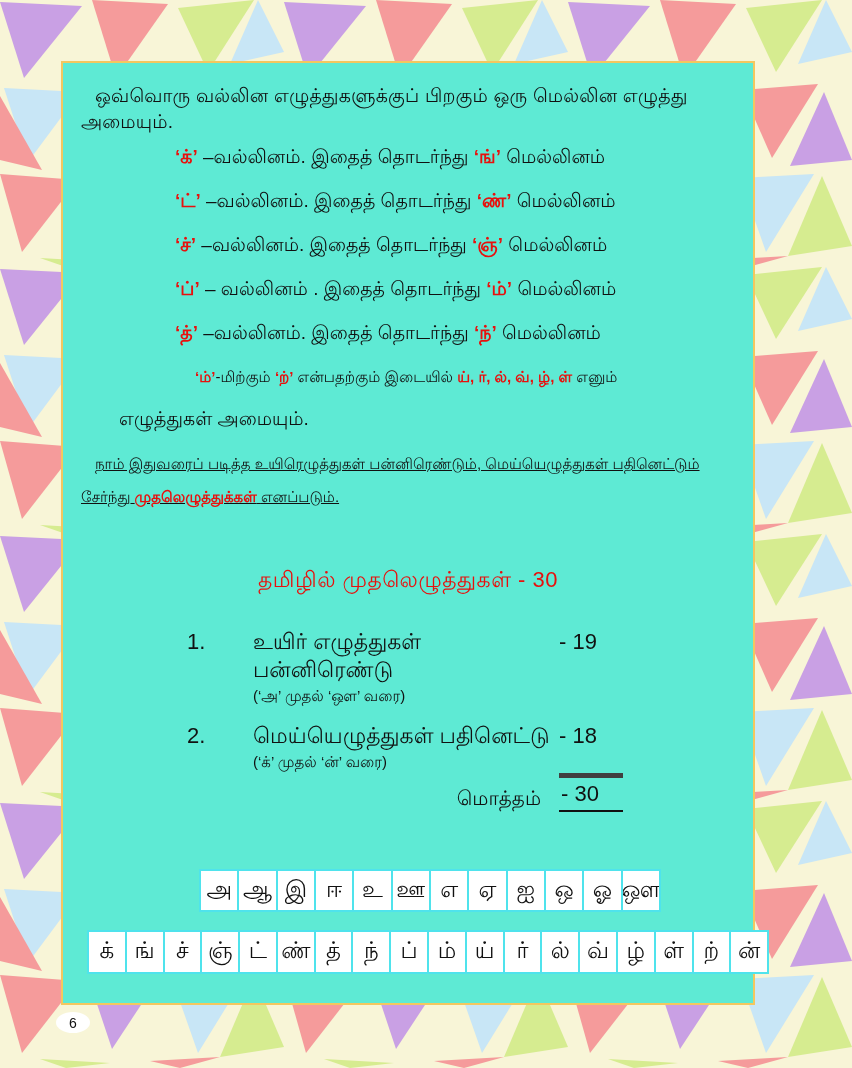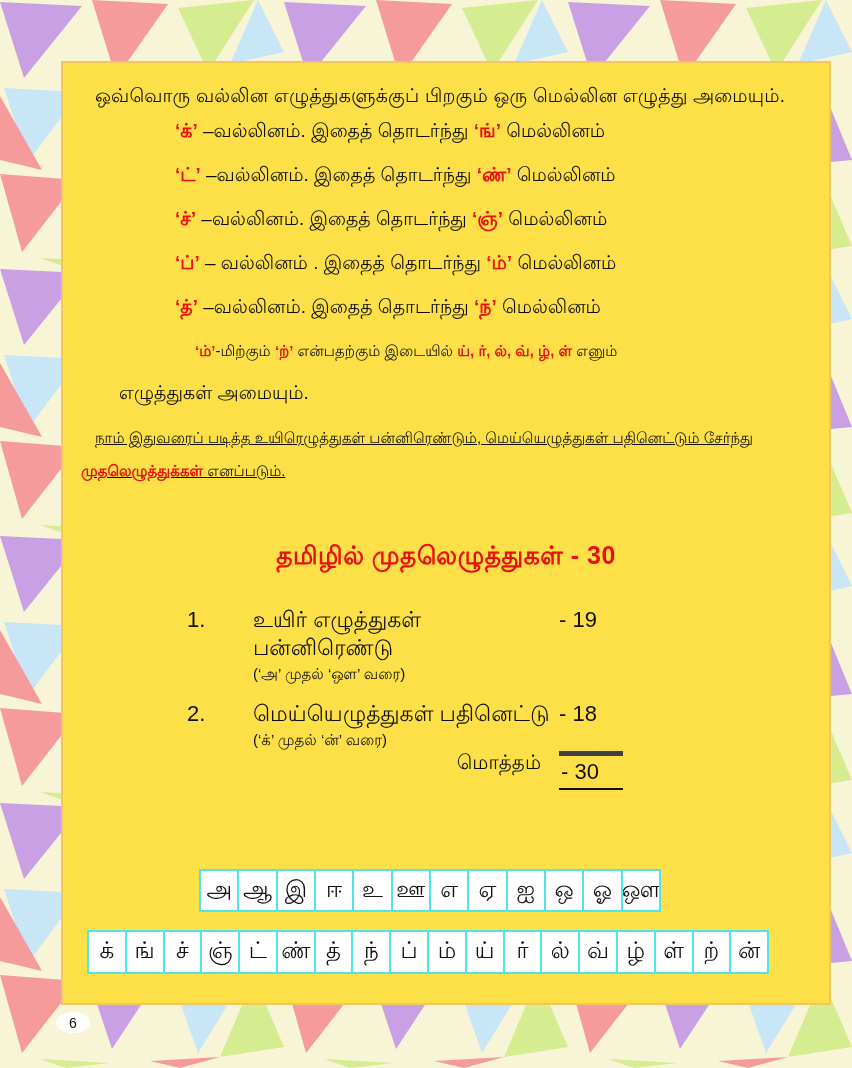--- a/index.html
+++ b/index.html
@@ -11,22 +11,22 @@
     background: #f8f5d7;
   }
   .mosaic-bg {
     position: absolute; left: 0; top: 0;
     width: 852px; height: 1068px;
     display: block;
   }
   .content-box {
     position: absolute;
     left: 61px; top: 61px;
-    width: 770px; height: 944px;
-    background: #fde047;
+    width: 694px; height: 944px;
+    background: #5eead4;
     border: 2px solid #f3c75f;
     padding: 20px 18px 0 18px;
     color: #111111;
   }
   .intro {
     font-size: 19px;
     line-height: 26px;
     text-indent: 14px;
     letter-spacing: 0.2px;
   }
@@ -51,41 +51,41 @@
   .para {
     margin-top: 8px;
     font-size: 15px;
     line-height: 33px;
     text-indent: 14px;
     text-decoration: underline;
   }
   .heading {
     margin-top: 54px;
     text-align: center;
-    font-size: 25px;
-    font-weight: bold;
+    font-size: 22px;
+    font-weight: normal;
     color: #e8100d;
     letter-spacing: 0.5px;
   }
   .summary-list {
     margin-top: 34px;
     margin-left: 106px;
     width: 436px;
     font-size: 22px;
   }
   .list-row { display: flex; align-items: flex-start; }
   .list-row + .list-row { margin-top: 16px; }
   .row-num { width: 30px; flex: 0 0 30px; }
   .row-main { flex: 1 1 auto; margin-left: 36px; }
   .row-sub { font-size: 15px; line-height: 22px; font-weight: normal; }
   .row-value { flex: 0 0 64px; text-align: left; }
   .total-row {
     display: flex;
     justify-content: flex-end;
-    align-items: flex-start;
+    align-items: flex-end;
     margin-top: 0px;
     font-size: 20px;
   }
   .total-label { margin-right: 18px; }
   .total-value {
     font-size: 22px;
     width: 64px;
     padding: 3px 2px;
     border-top: 5px solid #404040;
     border-bottom: 2px solid #111;

